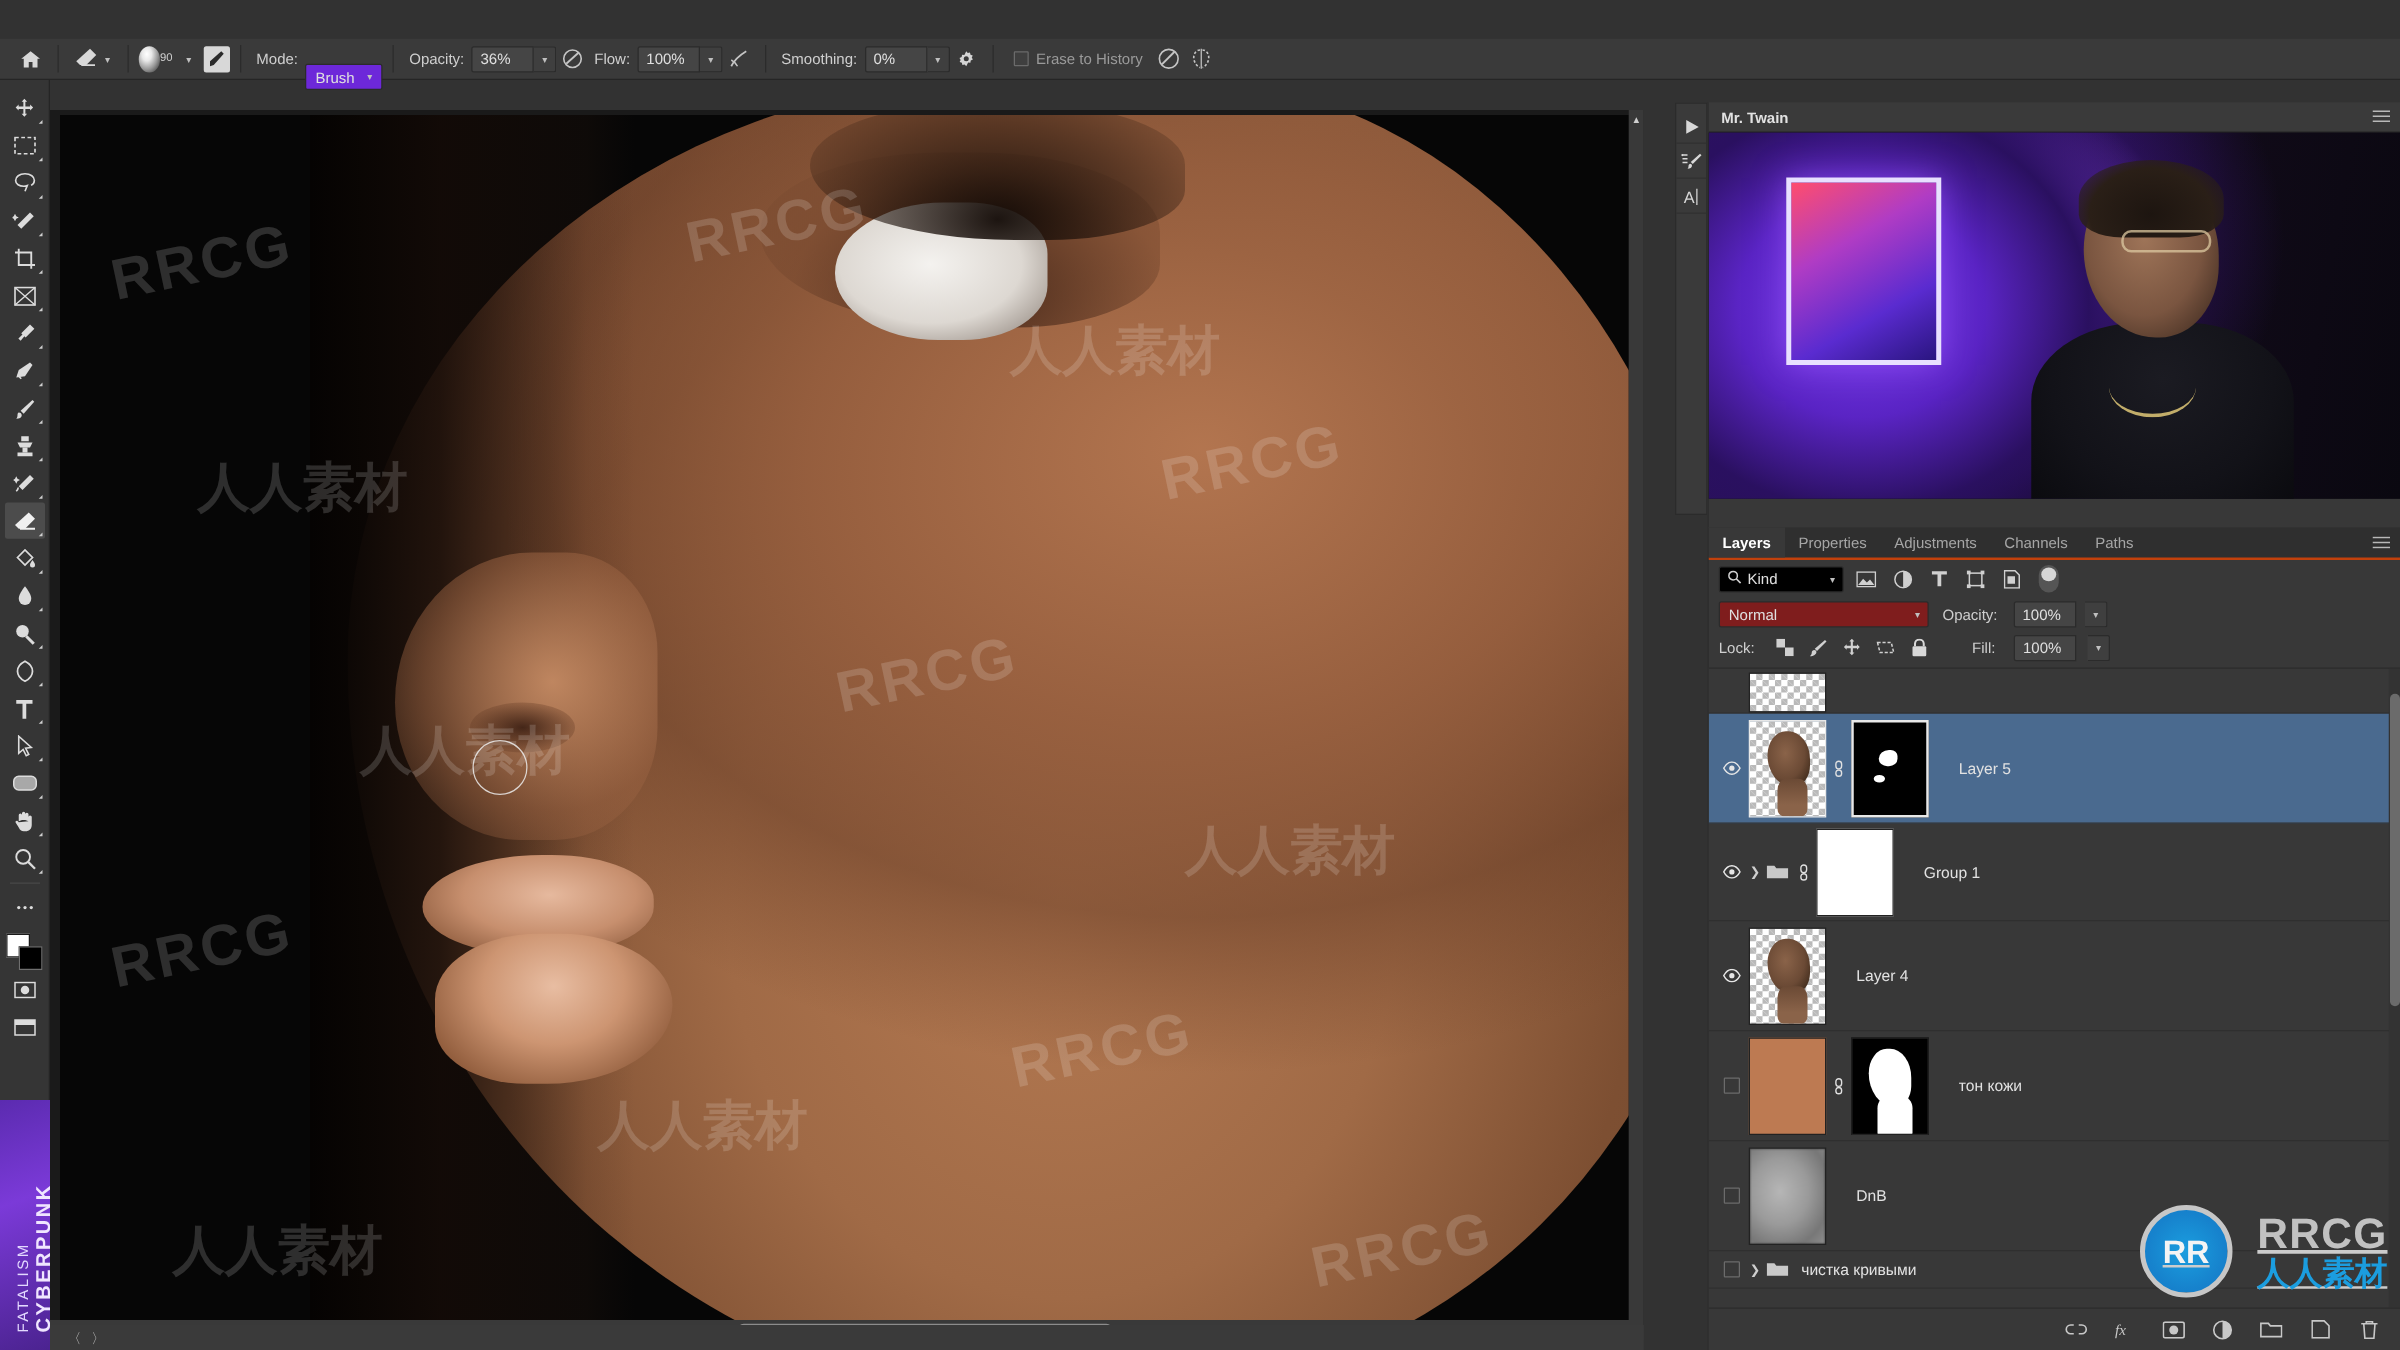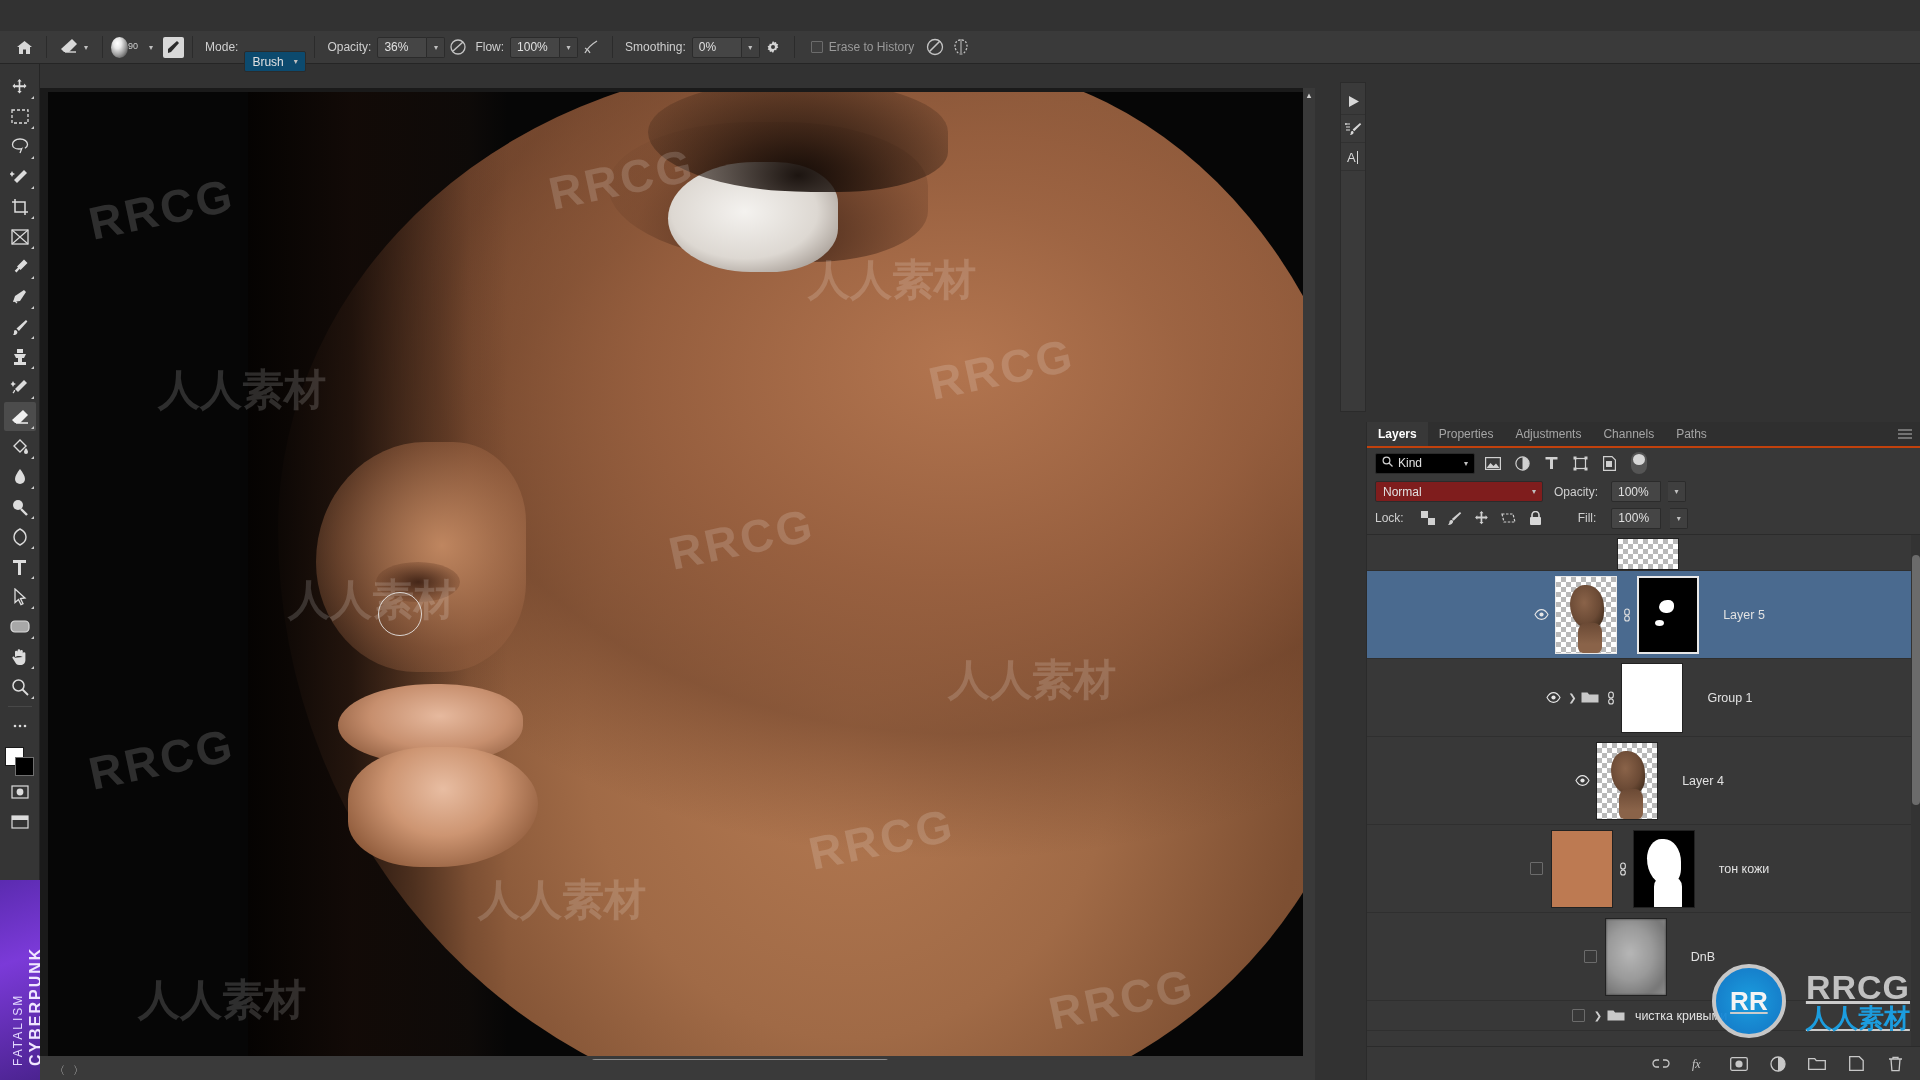--- a/index.html
+++ b/index.html
@@ -50,21 +50,21 @@
     background: radial-gradient(ellipse at 38% 30%, #ffffff 0%, #e8e8e8 26%, #9a9a9a 58%, #5a5a5a 80%, #3f3f3f 100%);
     border-radius: 50%;
   }
   .brush-size-num { font-size: 9px; color: #cfcfcf; line-height: 9px; margin-top: -1px; }
   .brush-panel-icon {
     width: 21px; height: 21px; background: #d8d8d8; border-radius: 2px;
     display:flex; align-items:center; justify-content:center;
   }
   .opt-label { font-size: 12px; color: #cfcfcf; padding: 0 6px 0 4px; white-space: nowrap; }
   .opt-select {
-    height: 21px; background: #0c4a6e; border: 1px solid #2b2b2b; border-radius: 2px;
+    height: 21px; background: #6d28d9; border: 1px solid #2b2b2b; border-radius: 2px;
     display: flex; align-items: center; padding: 0 4px 0 7px; gap: 8px;
     font-size: 12px; color: #e0e0e0; min-width: 62px; margin-top: 29px;
   }
   .opt-numfield {
     height: 21px; background: #454545; border: 1px solid #2b2b2b; border-radius: 2px 0 0 2px;
     display: flex; align-items: center; padding: 0 6px; font-size: 12px; color: #e0e0e0;
     min-width: 50px; justify-content: flex-start;
   }
   .opt-stepper {
     height: 21px; width: 18px; background: #3f3f3f; border: 1px solid #2b2b2b; border-left: none;
@@ -301,21 +301,21 @@
   }
   .lock-row { height: 26px; display: flex; align-items: center; padding: 0 8px; gap: 9px; }
   .lock-icon { width: 18px; height: 18px; display: flex; align-items: center; justify-content: center; }
 
   .layer-list {
     position: absolute; left: 0; top: 112px; width: 554px; height: 512px;
     overflow: hidden; background: #383838; border-top: 1px solid #2b2b2b;
   }
   .layer-row {
     display: flex; align-items: center; height: 88px; padding: 0 0 0 6px;
-    border-bottom: 1px solid #2f2f2f; position: relative; justify-content: center;
+    border-bottom: 1px solid #2f2f2f; position: relative;
   }
   .layer-row.selected { background: #4a6a8f; }
   .eye-cell { width: 24px; display: flex; align-items: center; justify-content: center; }
   .thumb {
     width: 62px; height: 78px; border: 1px solid #222; margin-left: 2px; flex: none;
     background-image:
       linear-gradient(45deg,#b9b9b9 25%, transparent 25%, transparent 75%, #b9b9b9 75%),
       linear-gradient(45deg,#b9b9b9 25%, #fff 25%, #fff 75%, #b9b9b9 75%);
     background-size: 10px 10px; background-position: 0 0, 5px 5px;
     position: relative; overflow: hidden;
@@ -705,20 +705,39 @@
         </svg>
     </div>
     <div class="ritem">
       <svg width="14" height="15" viewBox="0 0 14 15">
           <text x="1" y="12" font-family="Liberation Sans" font-size="13" fill="#d8d8d8">A</text>
           <rect x="11" y="1" width="1" height="13" fill="#d8d8d8"></rect>
         </svg>
     </div>
   </div>
 
+  <div class="vidpanel">
+    <div class="vid-header">
+      <span>Mr. Twain</span>
+      <span>
+        <svg width="14" height="10" viewBox="0 0 14 10">
+            <path d="M0 1h14M0 5h14M0 9h14" stroke="#b8b8b8" stroke-width="1.2"></path>
+          </svg>
+      </span>
+    </div>
+    <div class="vid-body">
+      <div class="vid-glow"></div>
+      <div class="vid-artwork"></div>
+      <div class="vid-person-body"></div>
+      <div class="vid-person-head"></div>
+      <div class="vid-person-hair"></div>
+      <div class="vid-glasses"></div>
+      <div class="vid-necklace"></div>
+    </div>
+  </div>
 
   <div class="layerspanel">
     <div class="panel-tabs">
       <div class="ptab active">Layers</div>
       <div class="ptab">Properties</div>
       <div class="ptab">Adjustments</div>
       <div class="ptab">Channels</div>
       <div class="ptab">Paths</div>
       <span class="panel-menu">
         <svg width="14" height="10" viewBox="0 0 14 10">

